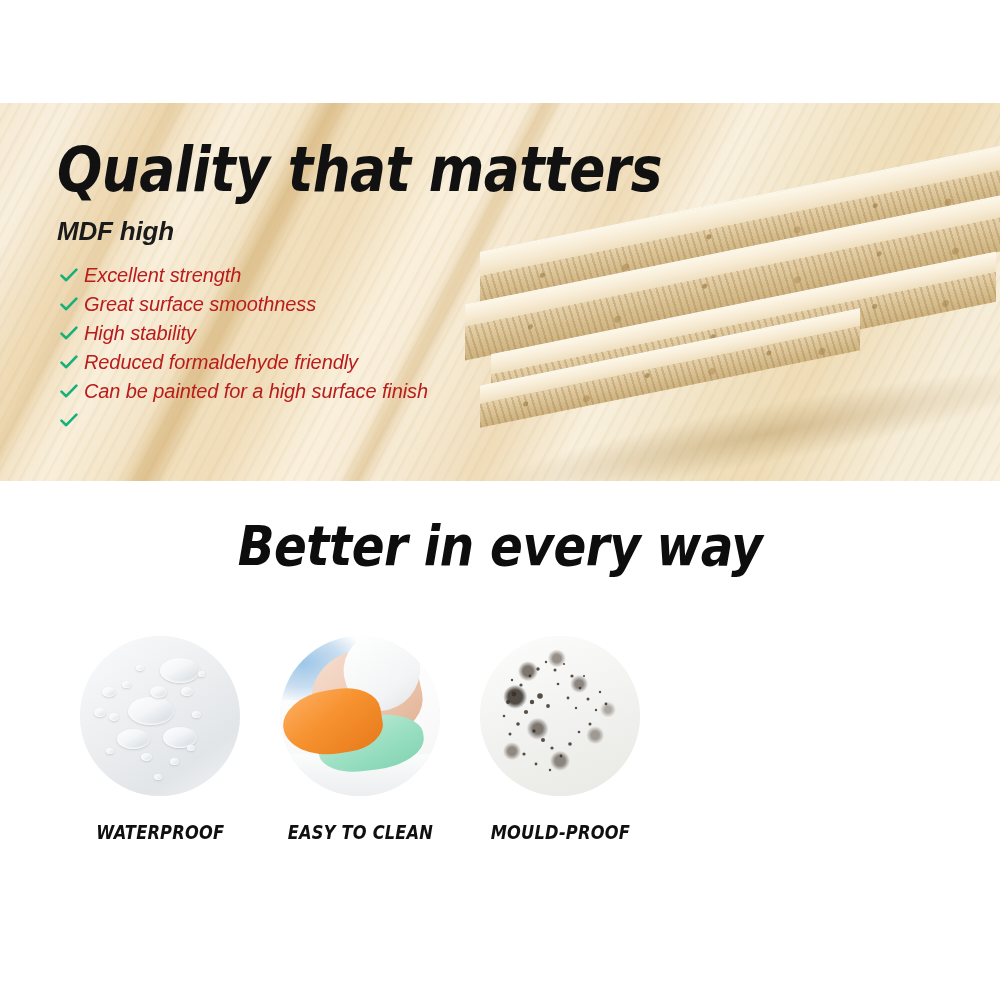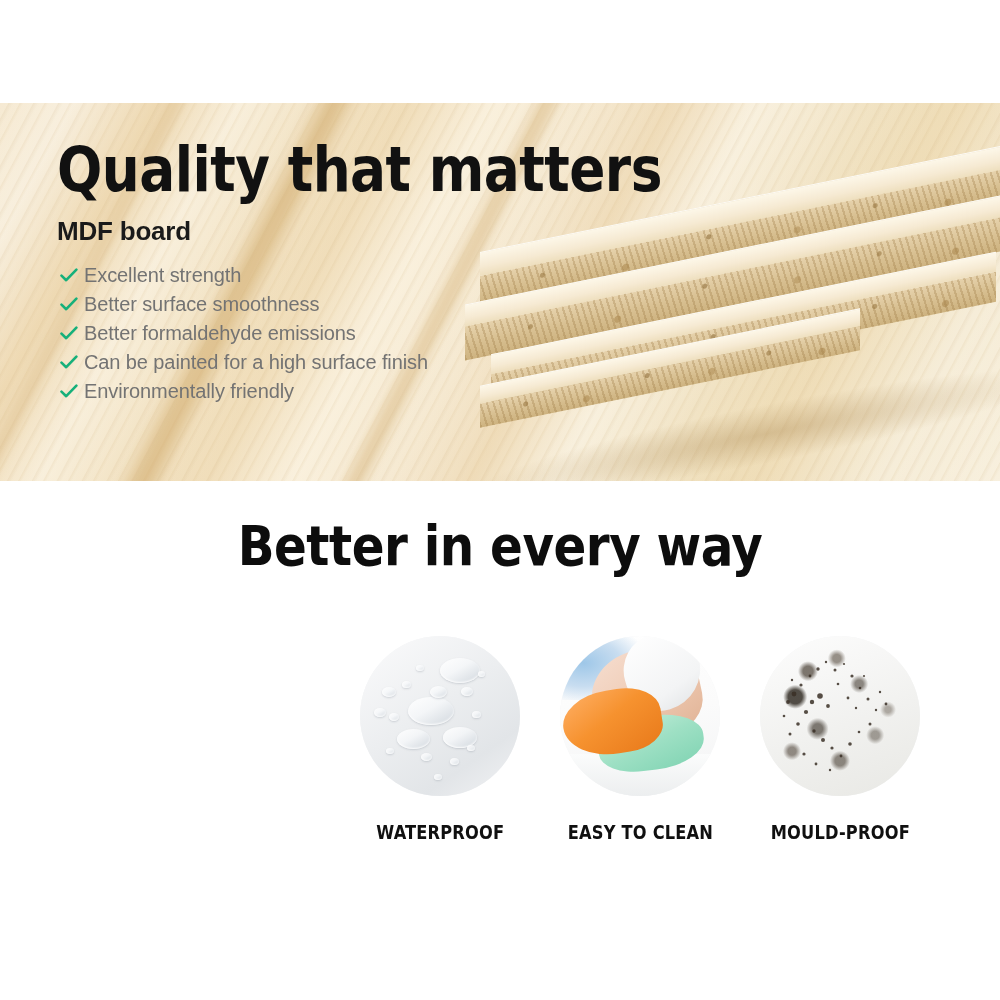--- a/index.html
+++ b/index.html
@@ -9,20 +9,21 @@
     width:1000px; height:1000px;
     background:#ffffff;
     font-family:"Liberation Sans", sans-serif;
     overflow:hidden;
   }
 
   #page {
     position:relative;
     width:1000px; height:1000px;
     background:#ffffff;
+    font-style:italic;
   }
 
   
   .wood-band {
     position:absolute;
     left:0; top:103px;
     width:1000px; height:378px;
     overflow:hidden;
     background:#f4e6cb;
   }
@@ -155,21 +156,21 @@
     width:24px; min-width:24px;
     display:flex; align-items:center; justify-content:flex-start;
     color:#16b07a;
   }
   .tick svg { display:block; }
 
   .bullet-label {
     font-family:"Liberation Sans", sans-serif;
     font-size:20px;
     font-weight:400;
-    color:#737373;
+    color:#b91c1c;
     letter-spacing:-0.1px;
     white-space:nowrap;
   }
 
   
   .lower { position:absolute; left:0; top:481px; width:1000px; height:529px; background:#ffffff; }
 
   .section-title {
     position:absolute; left:0; top:37px; width:1000px;
     text-align:center;
@@ -179,21 +180,21 @@
     line-height:1;
     color:#0d0d0d;
     letter-spacing:-0.5px;
     transform:scaleX(0.96);
   }
 
   .features {
     position:absolute; left:60px; top:155px;
     width:880px;
     display:flex;
-    justify-content:flex-end;
+    justify-content:flex-start;
     align-items:flex-start;
   }
 
   .feature { width:200px; display:flex; flex-direction:column; align-items:center; }
 
   .bubble {
     width:160px; height:160px;
     border-radius:50%;
     overflow:hidden;
     position:relative;
@@ -311,68 +312,75 @@
       </div>
       <div class="panel p4">
         <div class="face"></div>
         <div class="edge"></div>
       </div>
     </div>
   </div>
 
   <div class="hero-text">
     <div class="headline">Quality that matters</div>
-    <div class="subhead">MDF board</div>
+    <div class="subhead">MDF high</div>
 
     <div class="bullets">
 
       <div class="bullet">
         <span class="tick">
           <svg width="18" height="15" viewBox="0 0 18 15">
               <path d="M1.5 7.6 L6.2 12.2 L16.4 1.6" fill="none" stroke="currentColor" stroke-width="2.6" stroke-linecap="round" stroke-linejoin="round"></path>
             </svg>
         </span>
         <span class="bullet-label">Excellent strength</span>
       </div>
 
       <div class="bullet">
         <span class="tick">
           <svg width="18" height="15" viewBox="0 0 18 15">
               <path d="M1.5 7.6 L6.2 12.2 L16.4 1.6" fill="none" stroke="currentColor" stroke-width="2.6" stroke-linecap="round" stroke-linejoin="round"></path>
             </svg>
         </span>
-        <span class="bullet-label">Better surface smoothness</span>
-      </div>
-
-
-      <div class="bullet">
-        <span class="tick">
-          <svg width="18" height="15" viewBox="0 0 18 15">
-              <path d="M1.5 7.6 L6.2 12.2 L16.4 1.6" fill="none" stroke="currentColor" stroke-width="2.6" stroke-linecap="round" stroke-linejoin="round"></path>
-            </svg>
-        </span>
-        <span class="bullet-label">Better formaldehyde emissions</span>
+        <span class="bullet-label">Great surface smoothness</span>
+      </div>
+
+      <div class="bullet">
+        <span class="tick">
+          <svg width="18" height="15" viewBox="0 0 18 15">
+              <path d="M1.5 7.6 L6.2 12.2 L16.4 1.6" fill="none" stroke="currentColor" stroke-width="2.6" stroke-linecap="round" stroke-linejoin="round"></path>
+            </svg>
+        </span>
+        <span class="bullet-label">High stability</span>
+      </div>
+
+      <div class="bullet">
+        <span class="tick">
+          <svg width="18" height="15" viewBox="0 0 18 15">
+              <path d="M1.5 7.6 L6.2 12.2 L16.4 1.6" fill="none" stroke="currentColor" stroke-width="2.6" stroke-linecap="round" stroke-linejoin="round"></path>
+            </svg>
+        </span>
+        <span class="bullet-label">Reduced formaldehyde friendly</span>
       </div>
 
       <div class="bullet">
         <span class="tick">
           <svg width="18" height="15" viewBox="0 0 18 15">
               <path d="M1.5 7.6 L6.2 12.2 L16.4 1.6" fill="none" stroke="currentColor" stroke-width="2.6" stroke-linecap="round" stroke-linejoin="round"></path>
             </svg>
         </span>
         <span class="bullet-label">Can be painted for a high surface finish</span>
       </div>
 
       <div class="bullet">
         <span class="tick">
           <svg width="18" height="15" viewBox="0 0 18 15">
               <path d="M1.5 7.6 L6.2 12.2 L16.4 1.6" fill="none" stroke="currentColor" stroke-width="2.6" stroke-linecap="round" stroke-linejoin="round"></path>
             </svg>
         </span>
-        <span class="bullet-label">Environmentally friendly</span>
       </div>
 
     </div>
   </div>
 
   <div class="lower">
 
     <div class="section-title">Better in every way</div>
 
     <div class="features">

